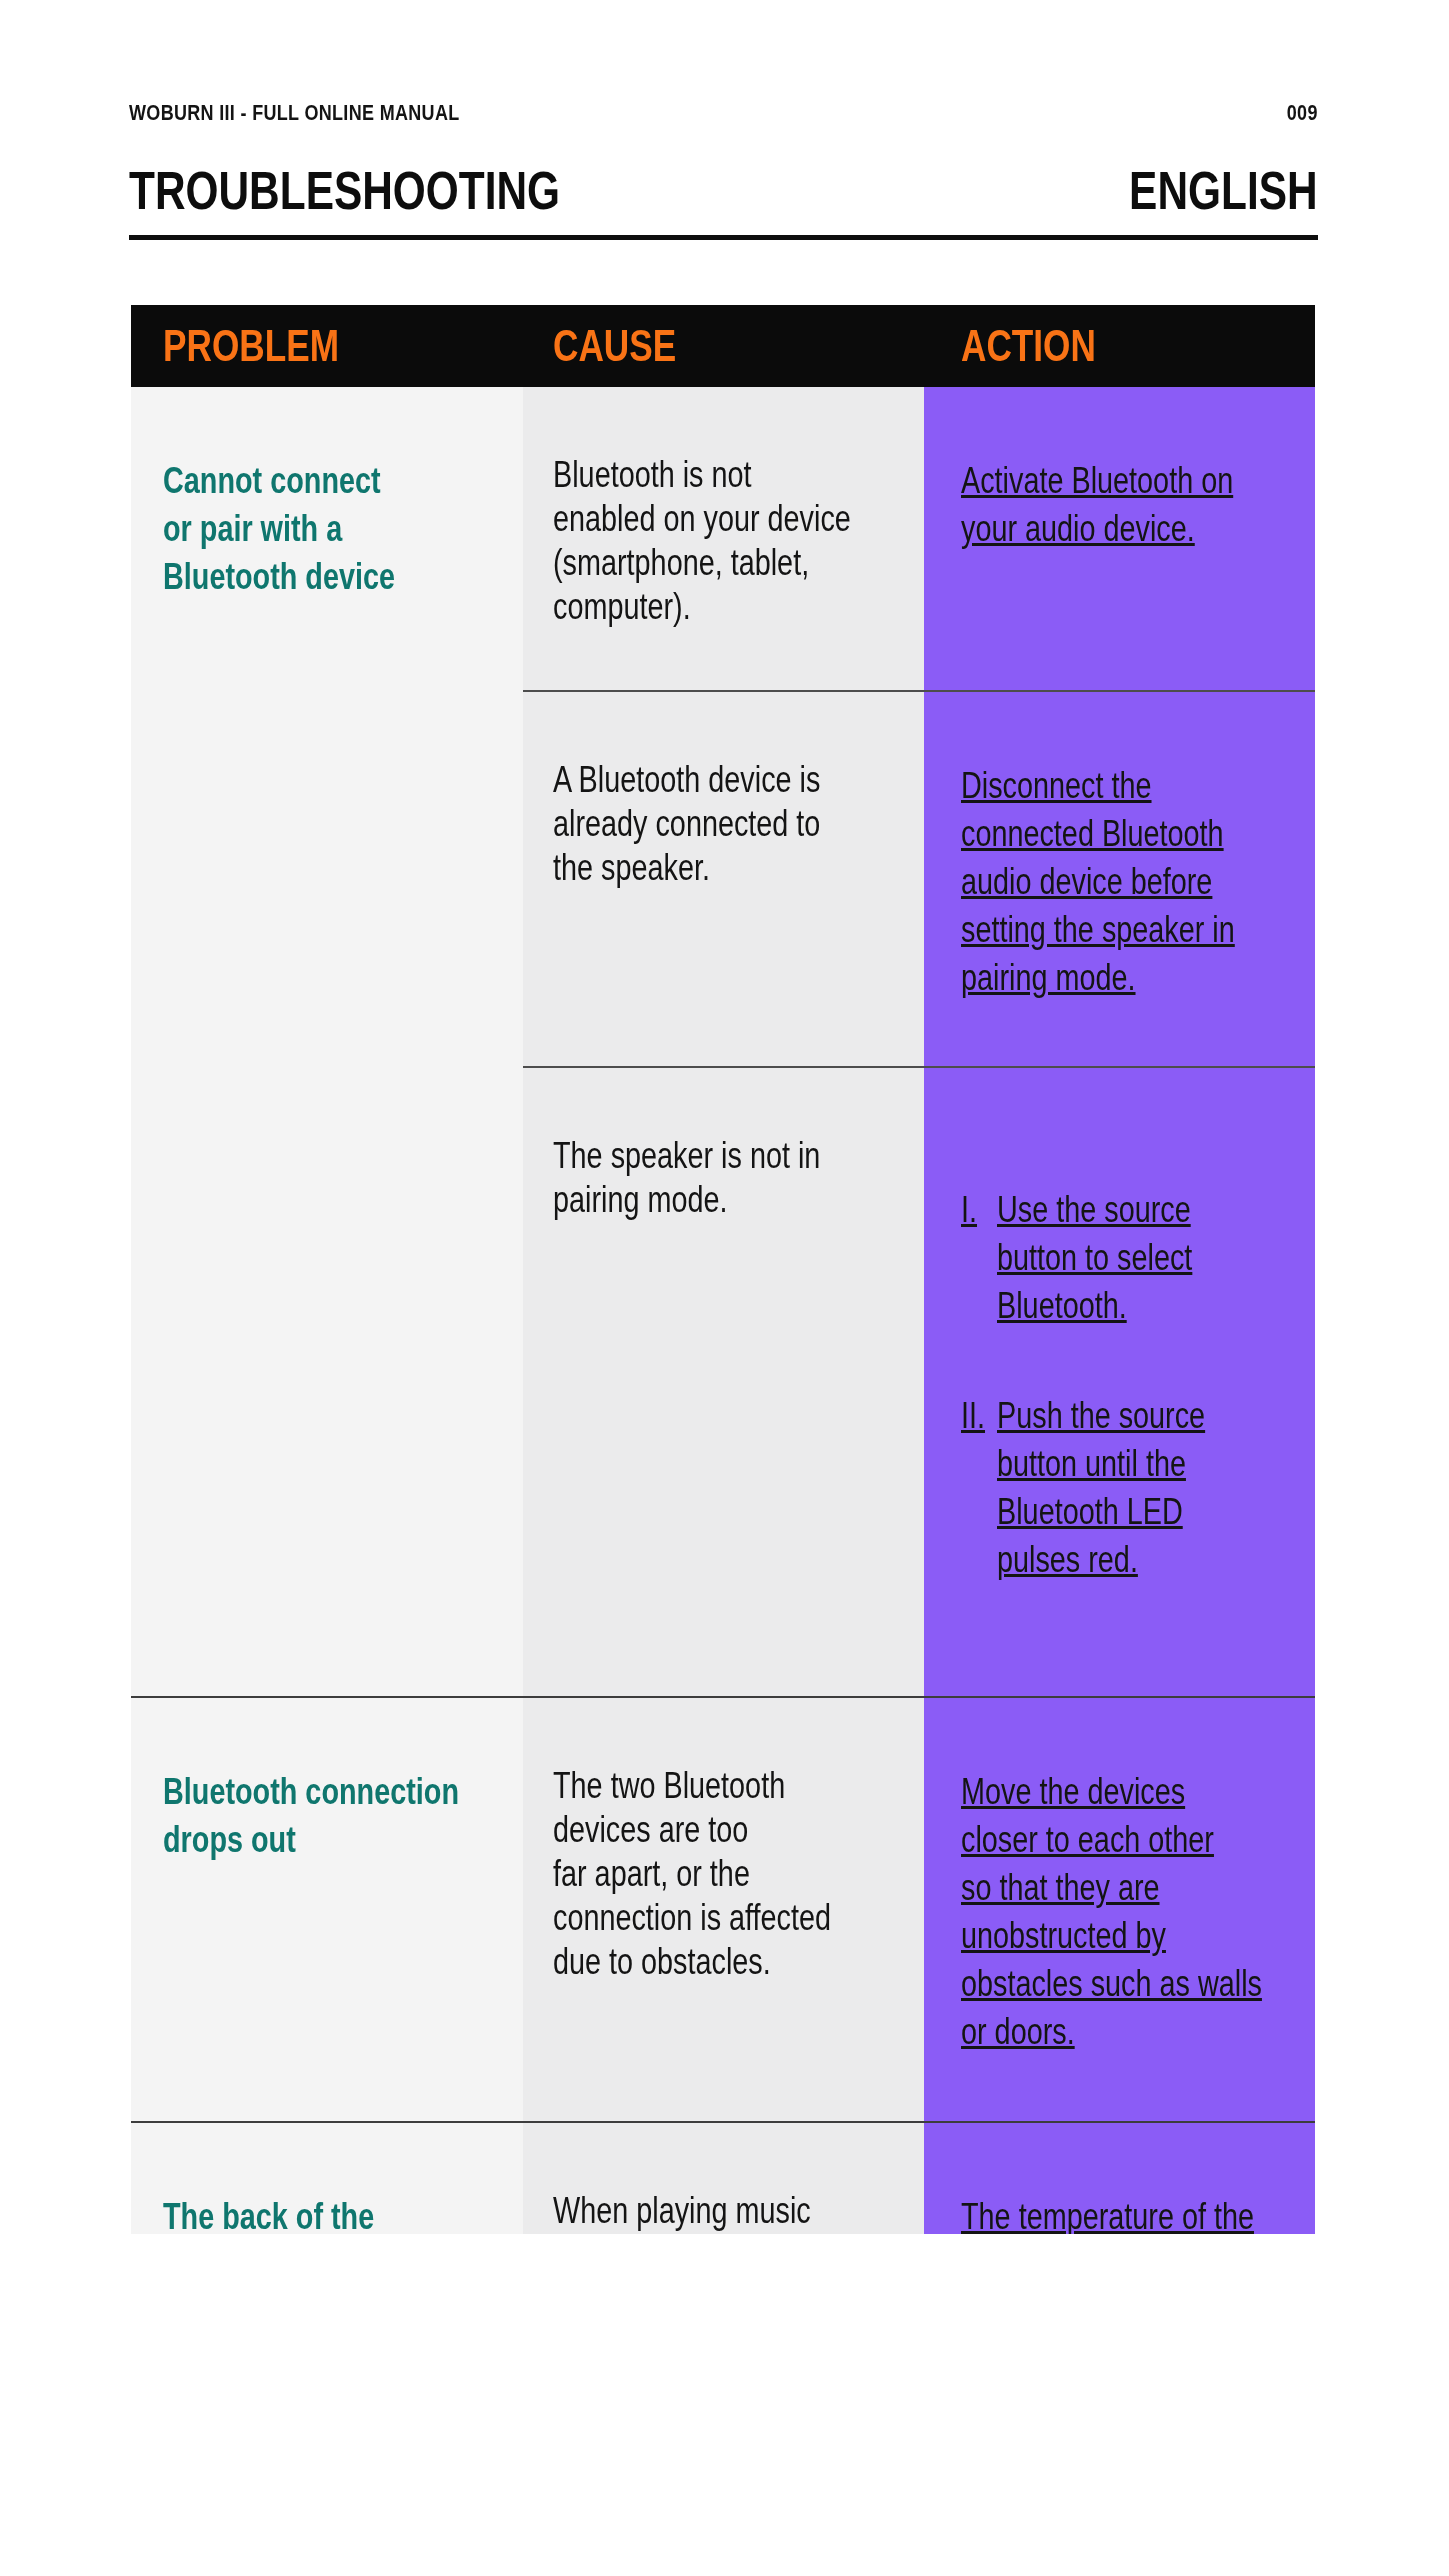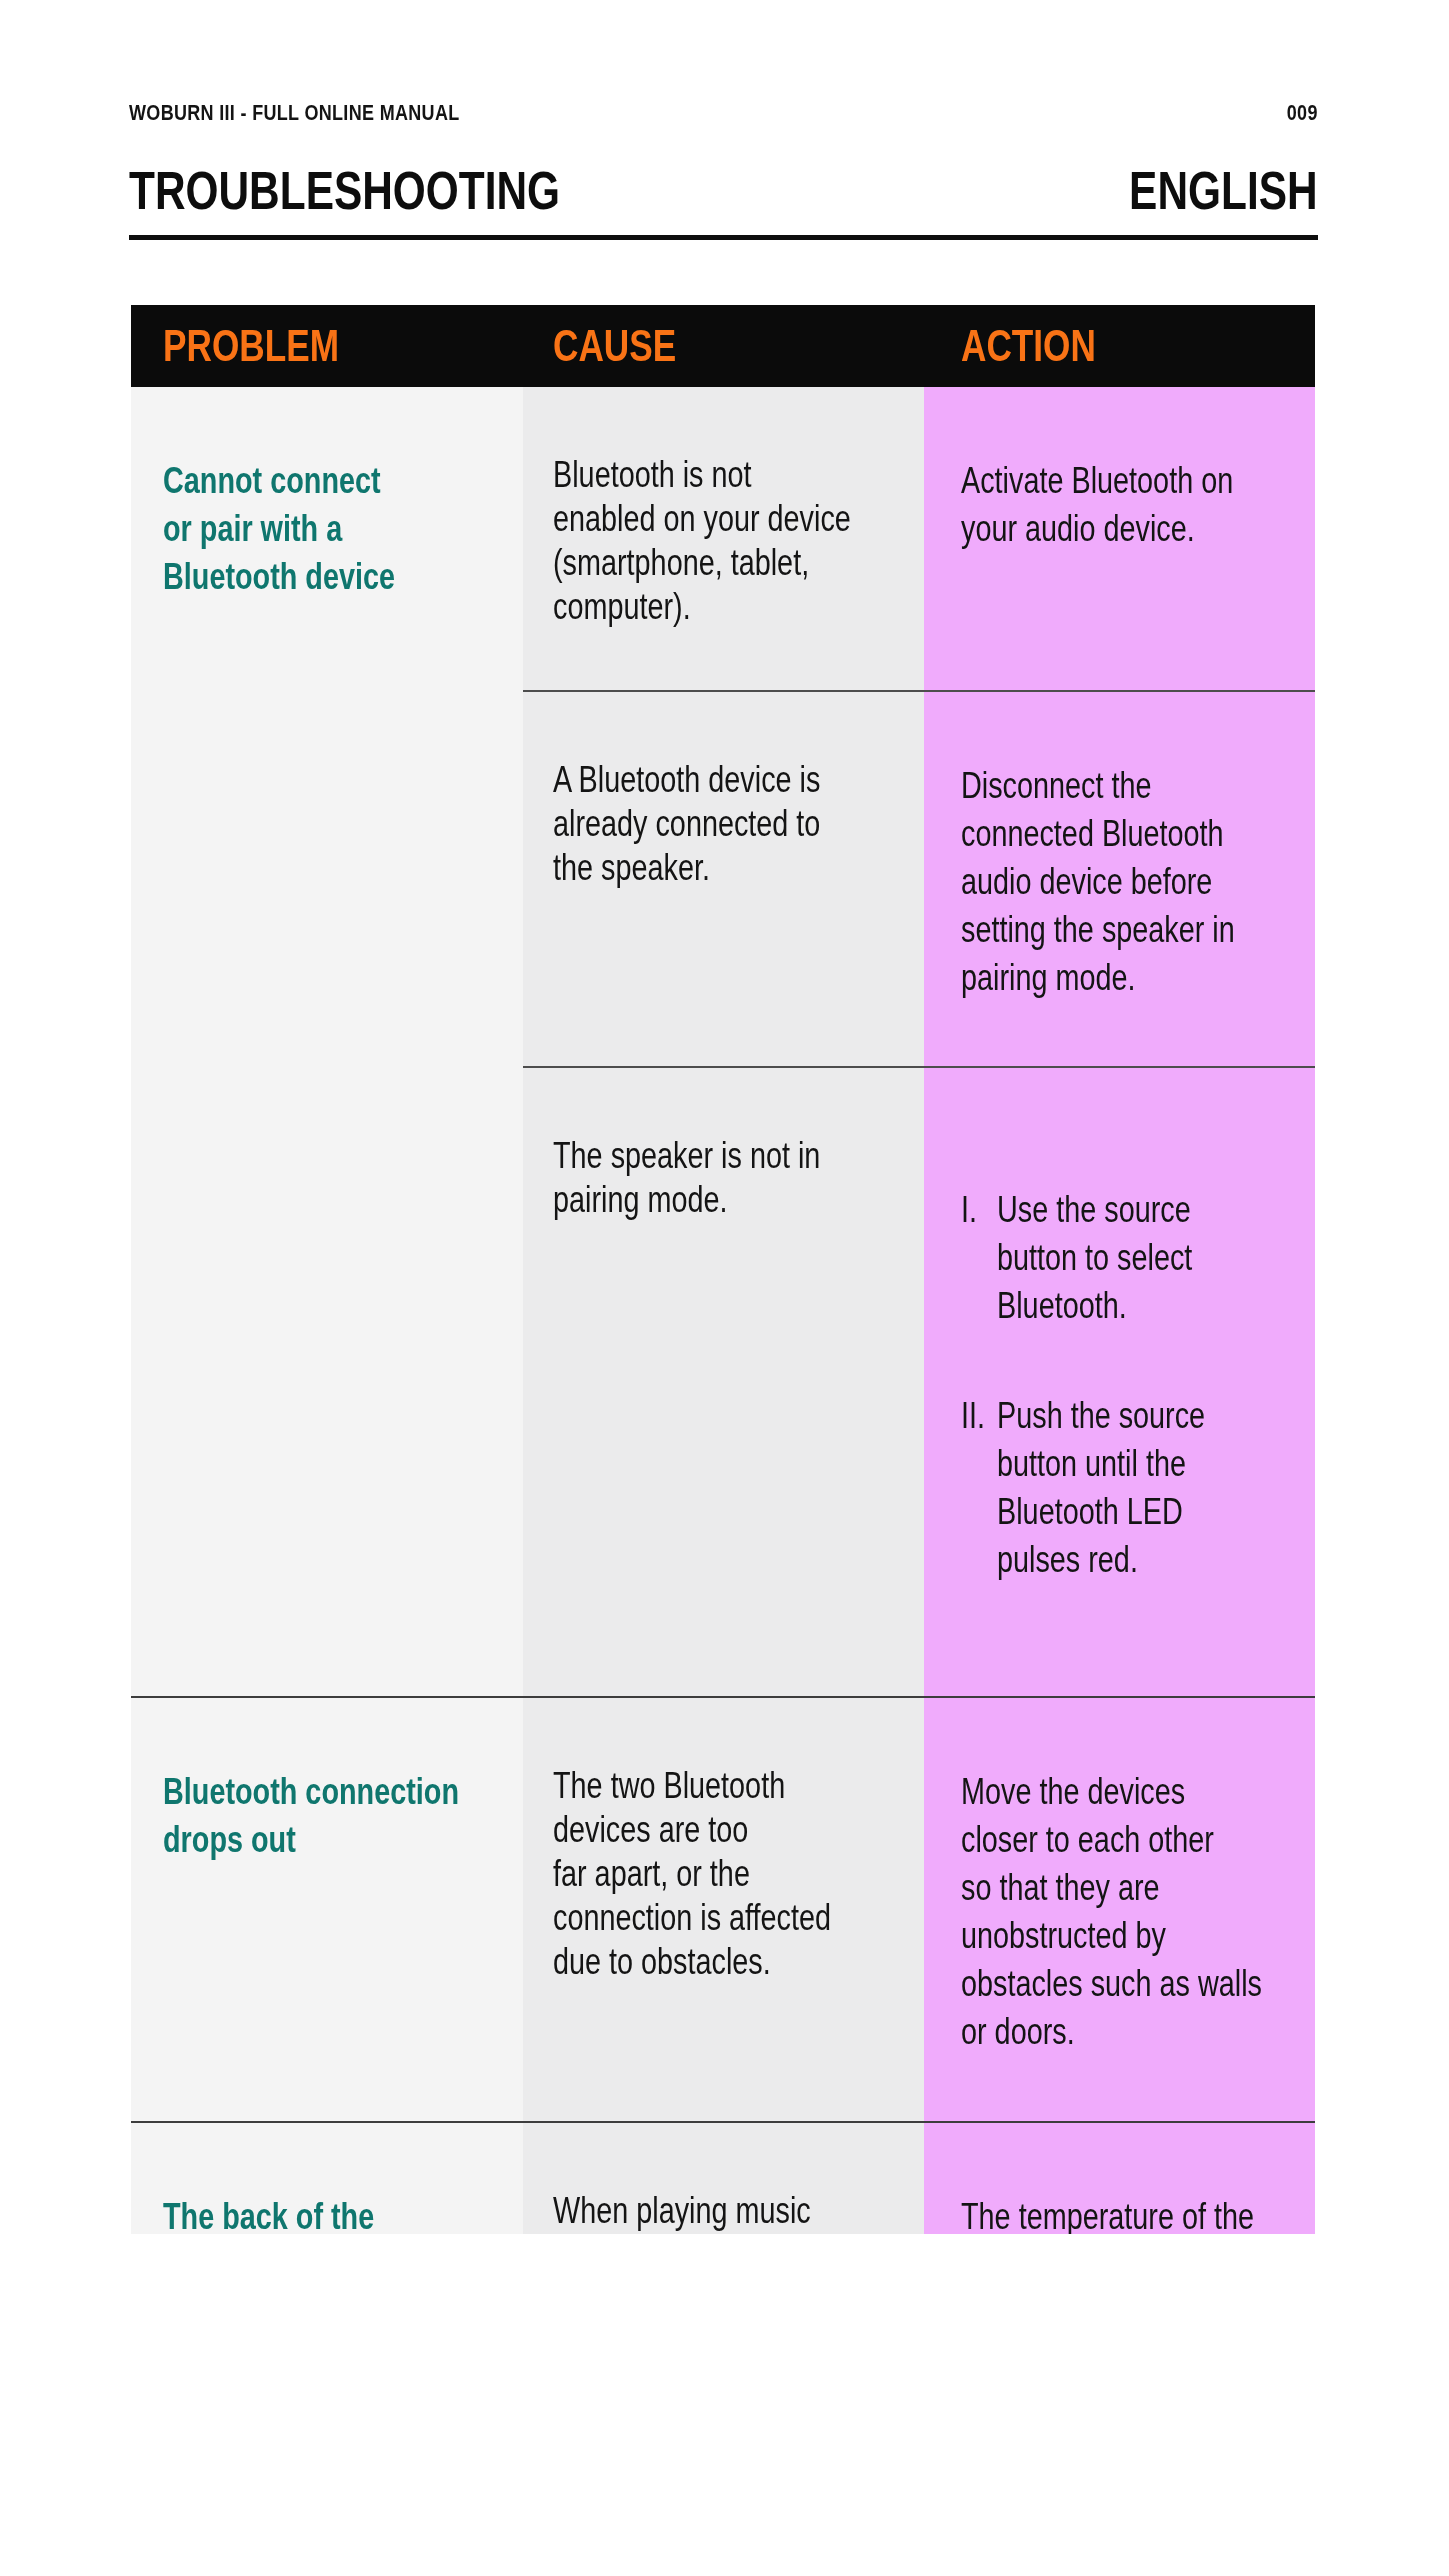--- a/index.html
+++ b/index.html
@@ -59,22 +59,22 @@
     white-space:pre-line; color:#0f766e;
   }
   .rstack{ flex:1 1 auto; display:flex; flex-direction:column; }
   .sub{ display:flex; align-items:stretch; flex:1 0 auto; }
   .sub + .sub{ border-top:2.5px solid #4d4d4d; }
   .ccell{
     background:#ebebec; padding:22px 23.4px 16.7px 30px;
     font-size:36px; line-height:44px; white-space:pre-line;
   }
   .acell{
-    background:#f0abfc; padding:22px 20px 16.7px 37px;
-    font-size:36px; line-height:48px; white-space:pre-line;
+    background:#8b5cf6; padding:22px 20px 16.7px 37px;
+    font-size:36px; line-height:48px; white-space:pre-line;text-decoration:underline;
   }
   .h-band1{ min-height:291px; }
   .h-band2{ min-height:340px; }
   .h-band3{ min-height:451px; }
   .h-major2{ min-height:386px; }
   .h-major3{ min-height:491px; }
 
   .rlist{ }
   .ritem{ display:flex; }
   .ritem + .ritem{ margin-top:13.4px; }

